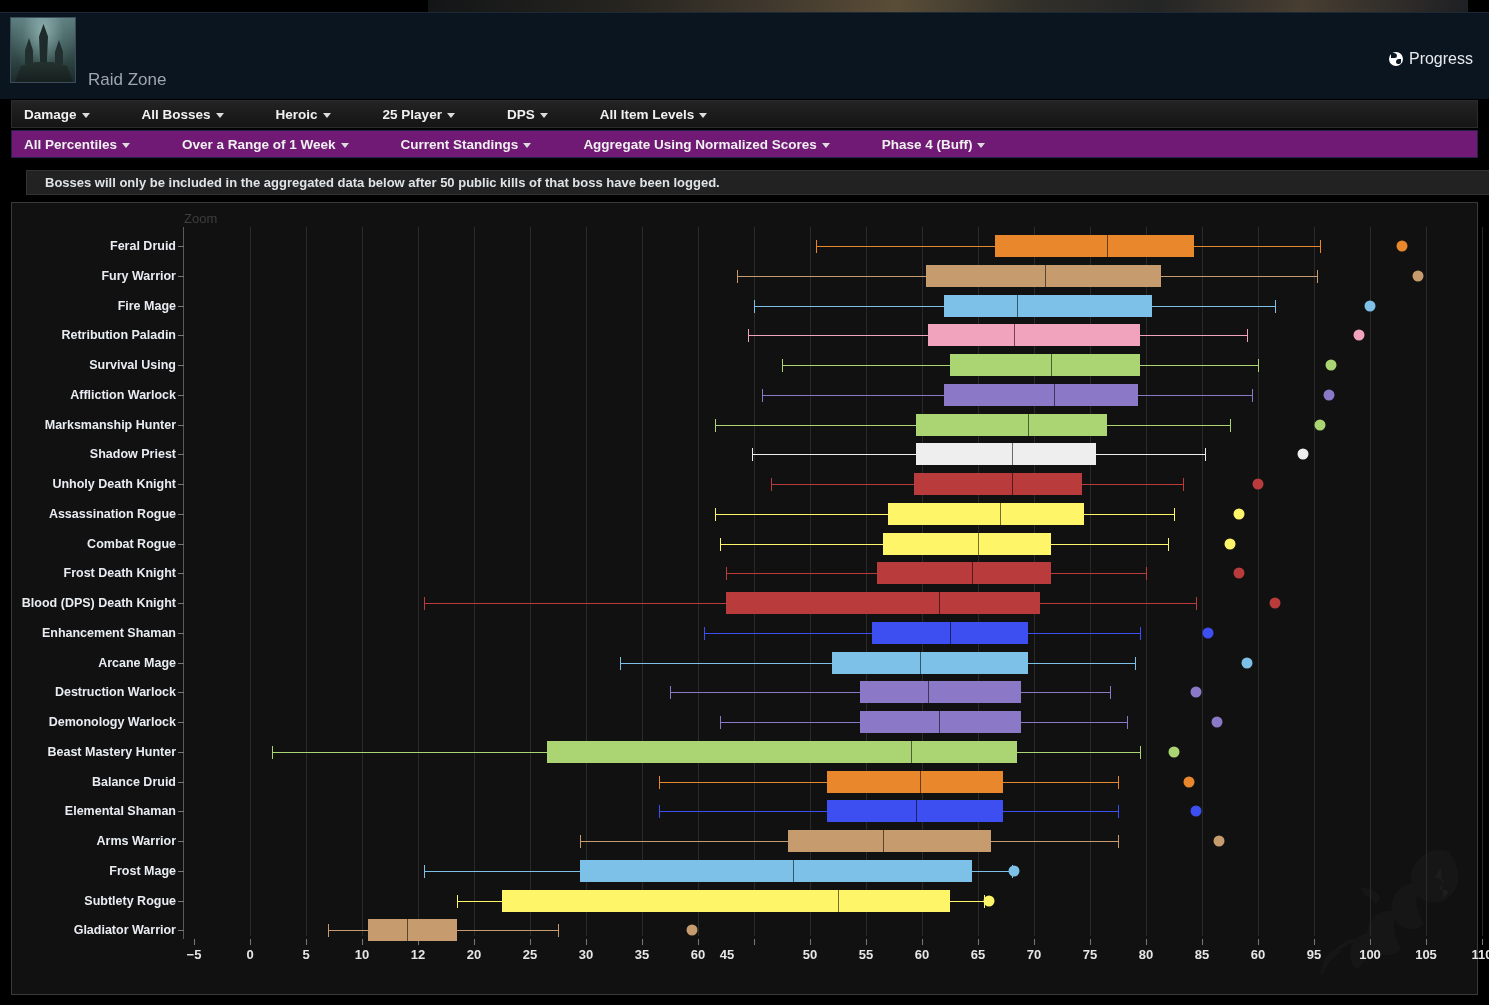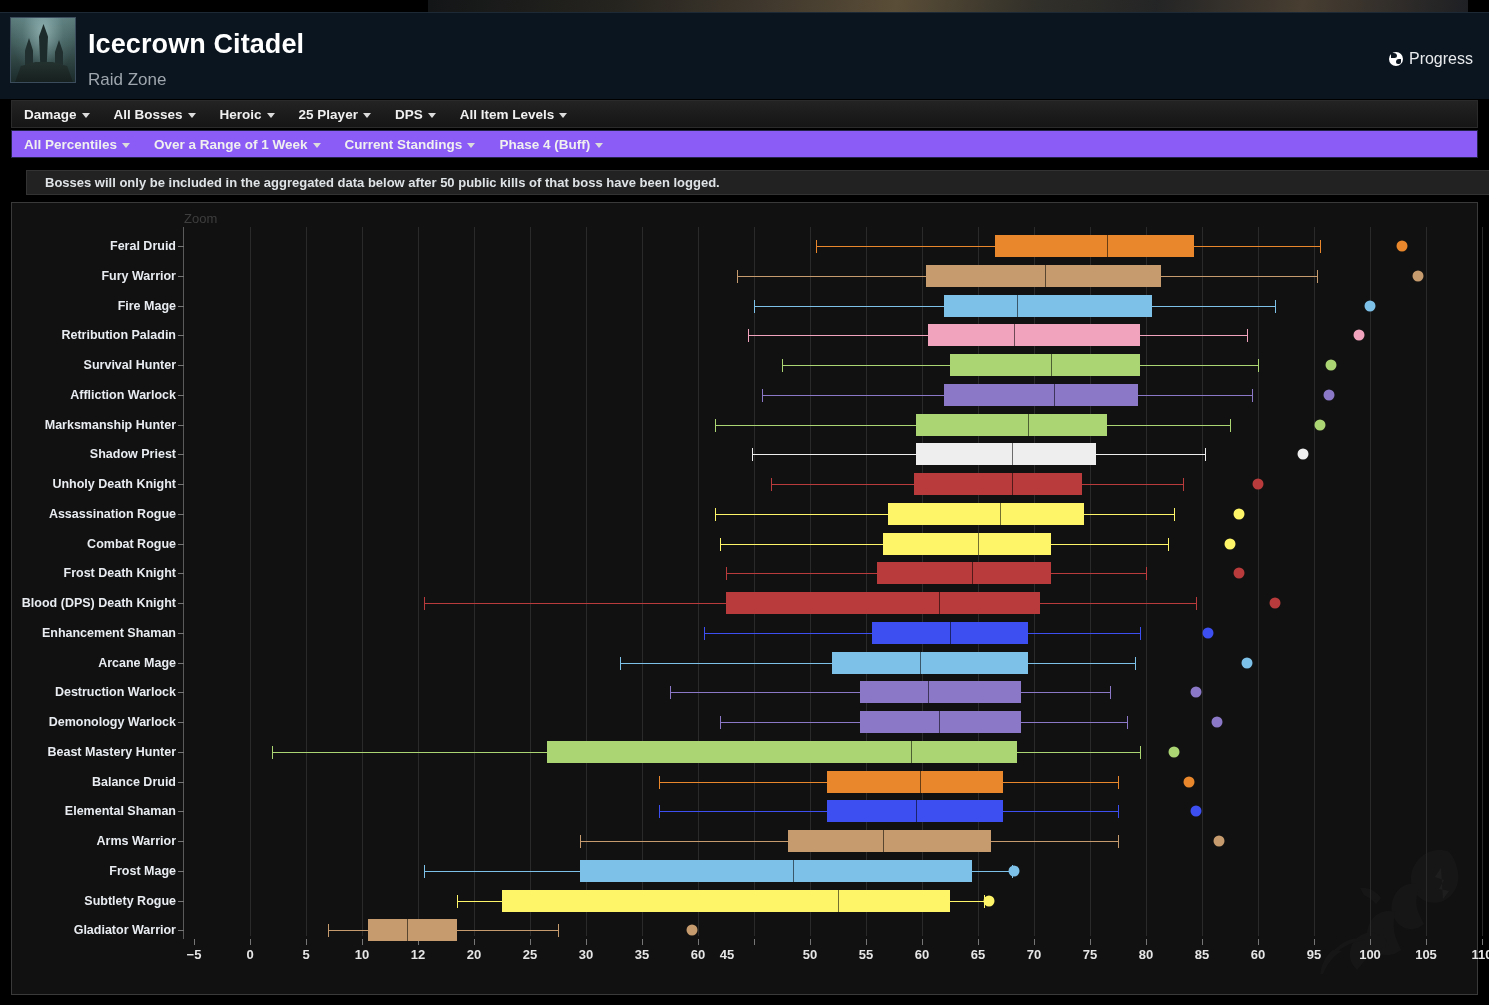--- a/index.html
+++ b/index.html
@@ -77,23 +77,24 @@
   .globe-icon::after {
     content: ""; position: absolute; left: 7px; top: 7px; width: 5px; height: 5px;
     background: #0a1520; border-radius: 60% 0 40% 40%;
   }
 
   
   .menubar {
     position: absolute; left: 11px; width: 1467px; height: 28px;
     display: flex; align-items: center;
     border: 1px solid #2b2b2b;
+    gap: 28px;
   }
   .menubar.row1 { top: 100px; background: linear-gradient(180deg,#232323,#151515); }
-  .menubar.row2 { top: 130px; background: #8b5cf6; border-color: #24244a; }
+  .menubar.row2 { top: 130px; background: #701a75; border-color: #24244a; }
   .menu-item {
     display: flex; align-items: center; gap: 5px;
     padding: 0 12px; height: 100%;
     font-size: 13.5px; color: #f0f0f0; font-weight: bold; cursor: pointer;
     white-space: nowrap;
   }
   .menu-item .caret {
     width: 0; height: 0; border-left: 4px solid transparent;
     border-right: 4px solid transparent; border-top: 5px solid #dcdcdc;
     margin-top: 2px;
@@ -179,21 +180,20 @@
   <div class="banner"></div>
 </div>
 
 <div class="header">
   <div class="zone-icon">
     <div class="spire2"></div>
       <div class="spire3"></div>
     <div class="spire"></div>
       <div class="base"></div>
   </div>
-  <div class="zone-title">Icecrown Citadel</div>
   <div class="zone-sub">Raid Zone</div>
   <div class="progress-link">
     <span class="globe-icon"></span>
     <span>Progress</span>
   </div>
 </div>
 
 <div class="menubar row1" id="menubar-primary">
     <div class="menu-item">
       <span>Damage</span>
@@ -224,20 +224,24 @@
     <div class="menu-item">
       <span>All Percentiles</span>
       <span class="caret"></span>
     </div>
     <div class="menu-item">
       <span>Over a Range of 1 Week</span>
       <span class="caret"></span>
     </div>
     <div class="menu-item">
       <span>Current Standings</span>
+      <span class="caret"></span>
+    </div>
+    <div class="menu-item">
+      <span>Aggregate Using Normalized Scores</span>
       <span class="caret"></span>
     </div>
     <div class="menu-item">
       <span>Phase 4 (Buff)</span>
       <span class="caret"></span>
     </div>
   </div>
 
 <div class="notice">Bosses will only be included in the aggregated data below after 50 public kills of that boss have been logged.</div>
 
@@ -365,21 +369,21 @@
         <div class="ylabel">Retribution Paladin</div>
       </div>
       <div class="bp-whisker" style="left: 736.4px; width: 498.4px; top: 132.25px; background: rgb(241, 163, 189);"></div>
       <div class="bp-cap" style="left: 736.4px; top: 126.25px; background: rgb(241, 163, 189);"></div>
       <div class="bp-cap" style="left: 1234.8px; top: 126.25px; background: rgb(241, 163, 189);"></div>
       <div class="bp-box" style="left: 915.6px; width: 212.8px; top: 121.25px; background: rgb(241, 163, 189);"></div>
       <div class="bp-median" style="left: 1001.84px; top: 121.25px;"></div>
       <div class="bp-dot" style="left: 1346.8px; top: 132.25px; background: rgb(241, 163, 189);"></div>
       <div class="tick-mark" style="top: 162px;"></div>
       <div class="ylabel-wrap" style="top: 162px;">
-        <div class="ylabel">Survival Hunter</div>
+        <div class="ylabel">Survival Using</div>
       </div>
       <div class="bp-whisker" style="left: 770px; width: 476px; top: 162px; background: rgb(171, 212, 115);"></div>
       <div class="bp-cap" style="left: 770px; top: 156px; background: rgb(171, 212, 115);"></div>
       <div class="bp-cap" style="left: 1246px; top: 156px; background: rgb(171, 212, 115);"></div>
       <div class="bp-box" style="left: 938px; width: 190.4px; top: 151px; background: rgb(171, 212, 115);"></div>
       <div class="bp-median" style="left: 1038.8px; top: 151px;"></div>
       <div class="bp-dot" style="left: 1318.8px; top: 162px; background: rgb(171, 212, 115);"></div>
       <div class="tick-mark" style="top: 191.75px;"></div>
       <div class="ylabel-wrap" style="top: 191.75px;">
         <div class="ylabel">Affliction Warlock</div>

